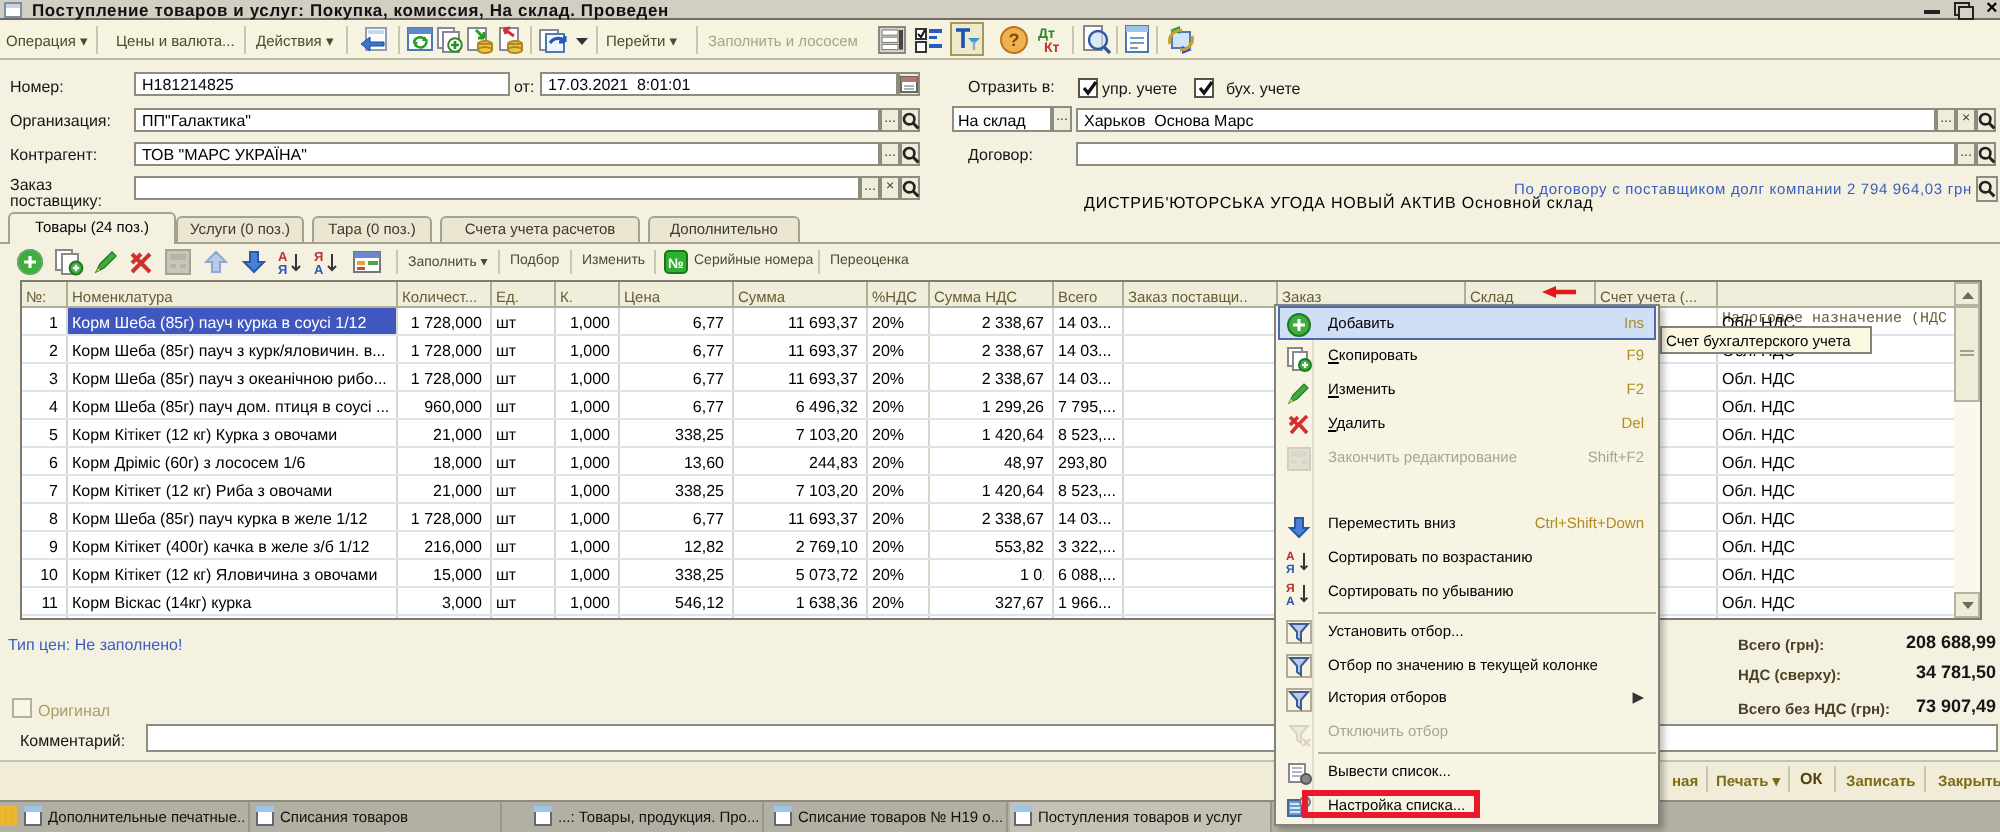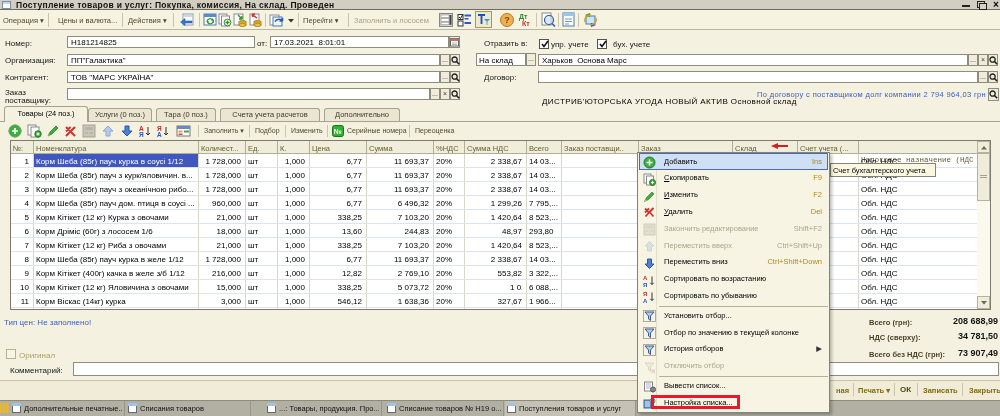--- a/index.html
+++ b/index.html
@@ -571,31 +571,20 @@
             <rect x="1" y="1" width="11" height="11" fill="#c9c6b8" stroke="#a5a295"></rect>
             <rect x="2.5" y="2.5" width="8" height="3" fill="#b8b5a8"></rect>
             <rect x="2.5" y="7" width="3" height="2" fill="#b8b5a8"></rect>
             <rect x="7.5" y="7" width="3" height="2" fill="#b8b5a8"></rect>
           </svg>
         </span>
         <span class="tx" style="color:#a9a58b;">Закончить редактирование</span>
         <span class="sc" style="color:#a9a58b;">Shift+F2</span>
       </div>
     </div>
-    <div class="abs" style="left:637px;top:237.0px;width:193px;height:16.8px;z-index:12;">
-      <div class="mi">
-        <span style="position:absolute;left:3px;top:1.5px;opacity:0.45;">
-          <svg class="ic" width="13" height="13" viewBox="0 0 13 13">
-            <path d="M6.5 1.5 L11 6 L8.5 6 L8.5 11 L4.5 11 L4.5 6 L2 6 Z" fill="#b8cce8" stroke="#9ab0cc"></path>
-          </svg>
-        </span>
-        <span class="tx" style="color:#a9a58b;">Переместить вверх</span>
-        <span class="sc" style="color:#a9a58b;">Ctrl+Shift+Up</span>
-      </div>
-    </div>
     <div class="abs" style="left:637px;top:253.8px;width:193px;height:16.8px;z-index:12;">
       <div class="mi">
         <span style="position:absolute;left:3px;top:1.5px;">
           <svg class="ic" width="13" height="13" viewBox="0 0 13 13">
             <path d="M6.5 11.5 L2 7 L4.5 7 L4.5 2 L8.5 2 L8.5 7 L11 7 Z" fill="#4a80d8" stroke="#2a58a8"></path>
           </svg>
         </span>
         <span class="tx" style="color:#000;">Переместить вниз</span>
         <span class="sc" style="color:#b08b1e;">Ctrl+Shift+Down</span>
       </div>

